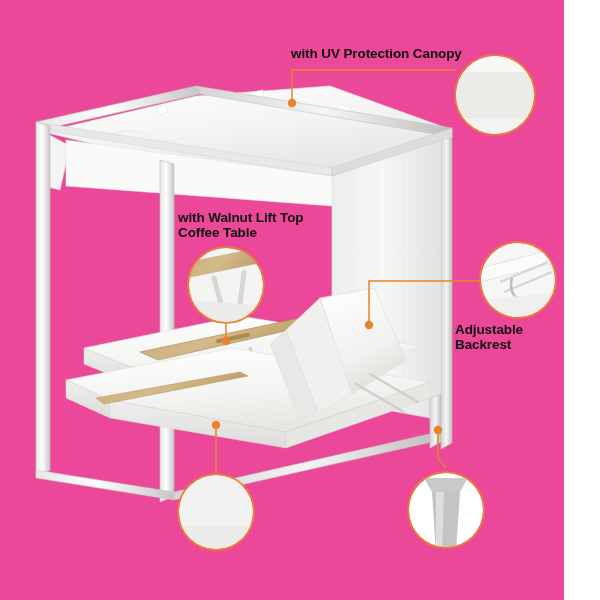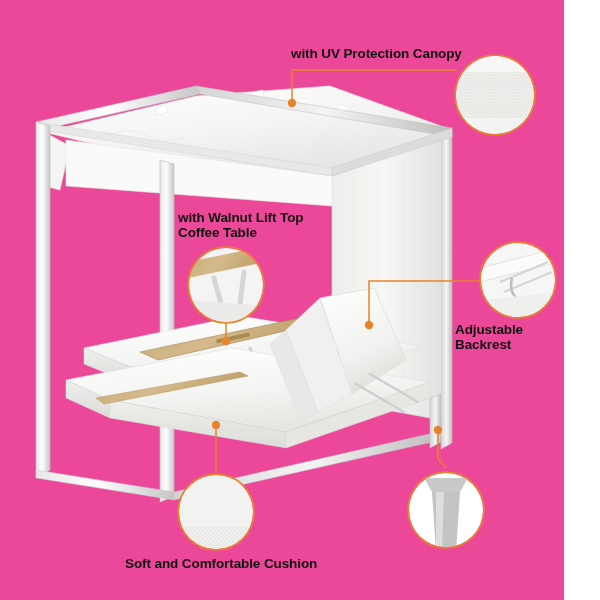--- a/index.html
+++ b/index.html
@@ -278,16 +278,15 @@
     </g>
   </svg>
 
   <div class="callout-label" id="label-canopy">with UV Protection Canopy</div>
 
   <div class="callout-label" id="label-walnut">with Walnut Lift Top
 Coffee Table</div>
 
   <div class="callout-label" id="label-backrest">Adjustable Backrest</div>
 
-  <div class="callout-label" id="label-cushion">Soft and Comfortable Cushion</div>
 
 
 </div>
 
 </body></html>

